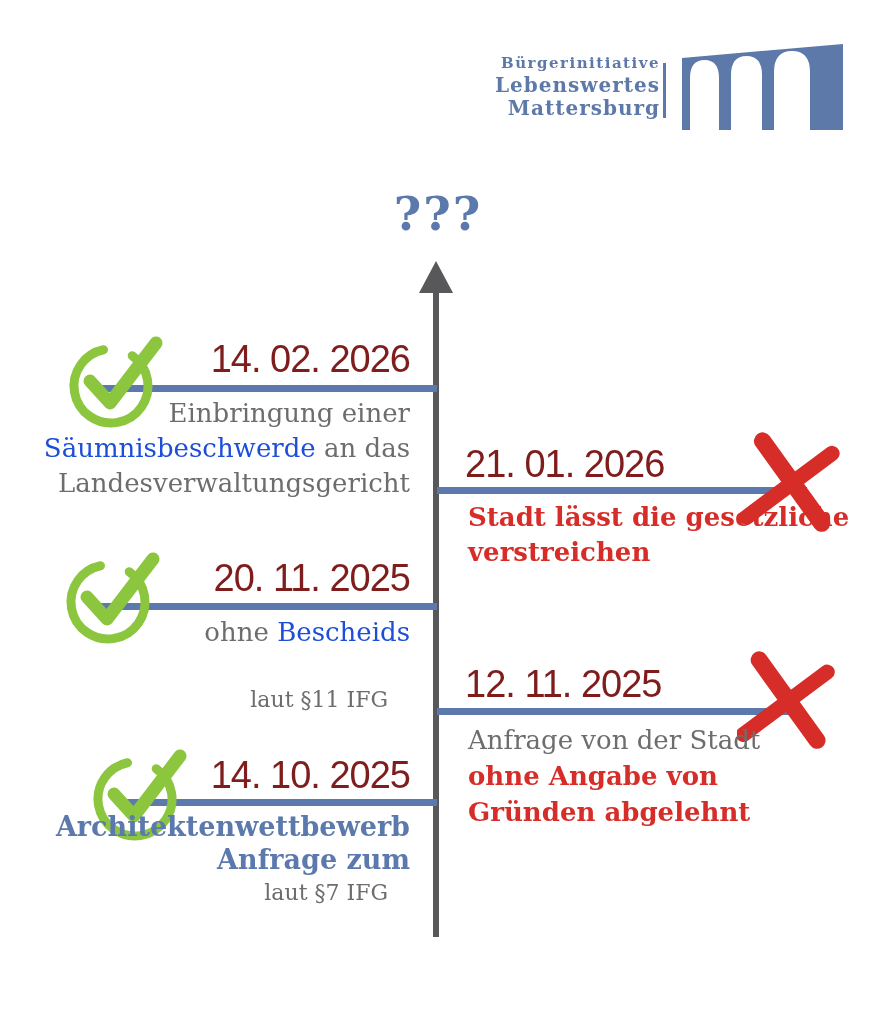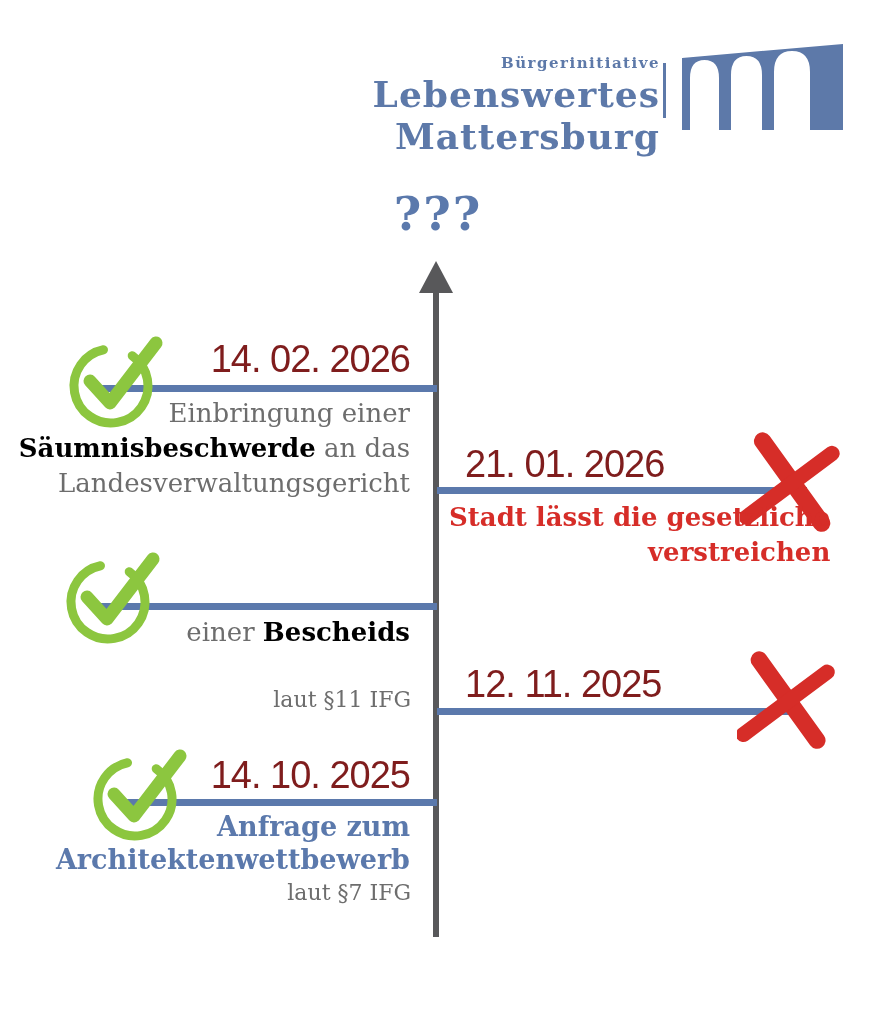--- a/index.html
+++ b/index.html
@@ -10,21 +10,21 @@
     font-family:"DejaVu Serif", serif;
     overflow:hidden;
   }
   
   .logo-text{
     position:absolute; right:217px; top:56px;
     text-align:right; color:#5d79a9;
     font-weight:bold; line-height:1.0;
   }
   .logo-small{font-size:15px; letter-spacing:1.5px; margin-bottom:3px;}
-  .logo-big{font-size:36px; letter-spacing:1px; line-height:1.16;}
+  .logo-big{font-size:20px; letter-spacing:1px; line-height:1.16;}
   .logo-sep{position:absolute; left:663px; top:63px; width:3px; height:55px; background:#5d79a9;}
   .logo-mark{position:absolute; left:682px; top:44px;}
   
   .qmarks{
     position:absolute; left:388px; top:186px; width:100px;
     text-align:center; color:#5b79ac; font-weight:bold;
     font-size:47px; letter-spacing:2px;
   }
   
   .axis-line{position:absolute; left:433px; top:290px; width:6px; height:647px; background:#58585a;}
@@ -39,27 +39,27 @@
     position:absolute; color:#7f1d1d;
     font-family:"Liberation Sans", sans-serif;
     font-size:38px; letter-spacing:-1px; white-space:nowrap;
   }
   .date-left{right:467px; text-align:right;}
   .date-right{left:465px; text-align:center;}
   .desc{
     position:absolute; font-size:26px; line-height:35px; white-space:nowrap;
   }
   .desc-left{right:467px; text-align:right;}
-  .desc-right{left:449px; text-align:right;}
+  .desc-right{left:468px; text-align:left;}
   .note{
-    position:absolute; right:466px; text-align:right;
+    position:absolute; right:489px; text-align:right;
     color:#6d6d6d; font-size:22px; white-space:nowrap;
   }
   .seg-gray{color:#6d6d6d;}
-  .seg-green{color:#000000;font-weight:bold;}
+  .seg-green{color:#1d4ed8;}
   .seg-red{color:#d62d28; font-weight:bold;}
   .seg-blue{color:#5b79ac; font-weight:bold;}
   .icon{position:absolute;}
 </style>
 </head>
 <body>
 
 <div class="canvas">
 
   <div class="logo-text">
@@ -94,33 +94,34 @@
   <div class="desc desc-left" style="top:396px;">
       <div><span class="seg-gray">Einbringung einer</span></div>
       <div><span class="seg-green">Säumnisbeschwerde</span><span class="seg-gray"> an das</span></div>
       <div><span class="seg-gray">Landesverwaltungsgericht</span></div>
     </div>
 
   <svg class="icon" style="left:63px; top:547px;" width="100" height="100" viewBox="0 0 100 100">
     <circle cx="45" cy="55" r="37" fill="none" stroke="#8cc63f" stroke-width="9" stroke-dasharray="202 31" stroke-linecap="round" transform="rotate(-55 45 55)"></circle>
     <path d="M24,50 L44,72 L90,12" fill="none" stroke="#8cc63f" stroke-width="13" stroke-linecap="round" stroke-linejoin="round"></path>
   </svg>
+  <div class="date date-left" style="top:557px;">20. 11. 2025</div>
   <div class="desc desc-left" style="top:615px;">
-      <div><span class="seg-gray">einer </span><span class="seg-green">Bescheids</span></div>
+      <div><span class="seg-gray">ohne </span><span class="seg-green">Bescheids</span></div>
     </div>
   <div class="note" style="top:687px;">laut §11 IFG</div>
 
   <svg class="icon" style="left:90px; top:744px;" width="100" height="100" viewBox="0 0 100 100">
     <circle cx="45" cy="55" r="37" fill="none" stroke="#8cc63f" stroke-width="9" stroke-dasharray="202 31" stroke-linecap="round" transform="rotate(-55 45 55)"></circle>
     <path d="M24,50 L44,72 L90,12" fill="none" stroke="#8cc63f" stroke-width="13" stroke-linecap="round" stroke-linejoin="round"></path>
   </svg>
   <div class="date date-left" style="top:754px;">14. 10. 2025</div>
   <div class="desc desc-left" style="top:810px; font-size:27px; line-height:33px;">
+      <div><span class="seg-blue">Architektenwettbewerb</span></div>
       <div><span class="seg-blue">Anfrage zum</span></div>
-      <div><span class="seg-blue">Architektenwettbewerb</span></div>
     </div>
   <div class="note" style="top:880px;margin-left:48px;">laut §7 IFG</div>
 
   <div class="date date-right" style="top:443px;">21. 01. 2026</div>
   <svg class="icon" style="left:740px; top:432px;" width="102" height="102" viewBox="0 0 100 100">
     <g transform="rotate(6 50 50)">
       <path d="M18,12 L84,86" stroke="#d62d28" stroke-width="17" stroke-linecap="round" fill="none"></path>
       <path d="M87,17 L10,88" stroke="#d62d28" stroke-width="15" stroke-linecap="round" fill="none"></path>
     </g>
   </svg>
@@ -129,14 +130,19 @@
       <div><span class="seg-red">verstreichen</span></div>
     </div>
 
   <div class="date date-right" style="top:663px;">12. 11. 2025</div>
   <svg class="icon" style="left:737px; top:651px;" width="100" height="100" viewBox="0 0 100 100">
     <g transform="rotate(6 50 50)">
       <path d="M18,12 L84,86" stroke="#d62d28" stroke-width="17" stroke-linecap="round" fill="none"></path>
       <path d="M87,17 L10,88" stroke="#d62d28" stroke-width="15" stroke-linecap="round" fill="none"></path>
     </g>
   </svg>
+  <div class="desc desc-right" style="top:722px; line-height:36px;">
+      <div><span class="seg-gray">Anfrage von der Stadt</span></div>
+      <div><span class="seg-red">ohne Angabe von</span></div>
+      <div><span class="seg-red">Gründen abgelehnt</span></div>
+    </div>
 
 </div>
 
 </body></html>

